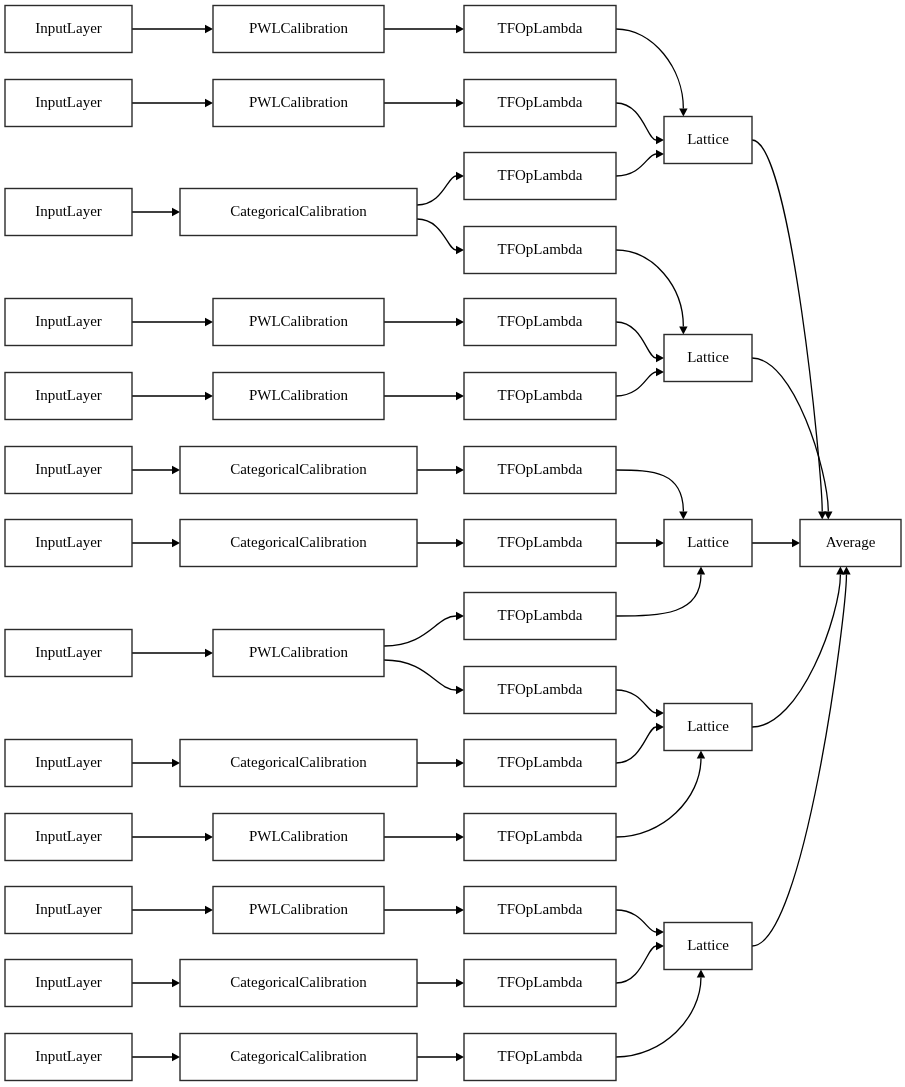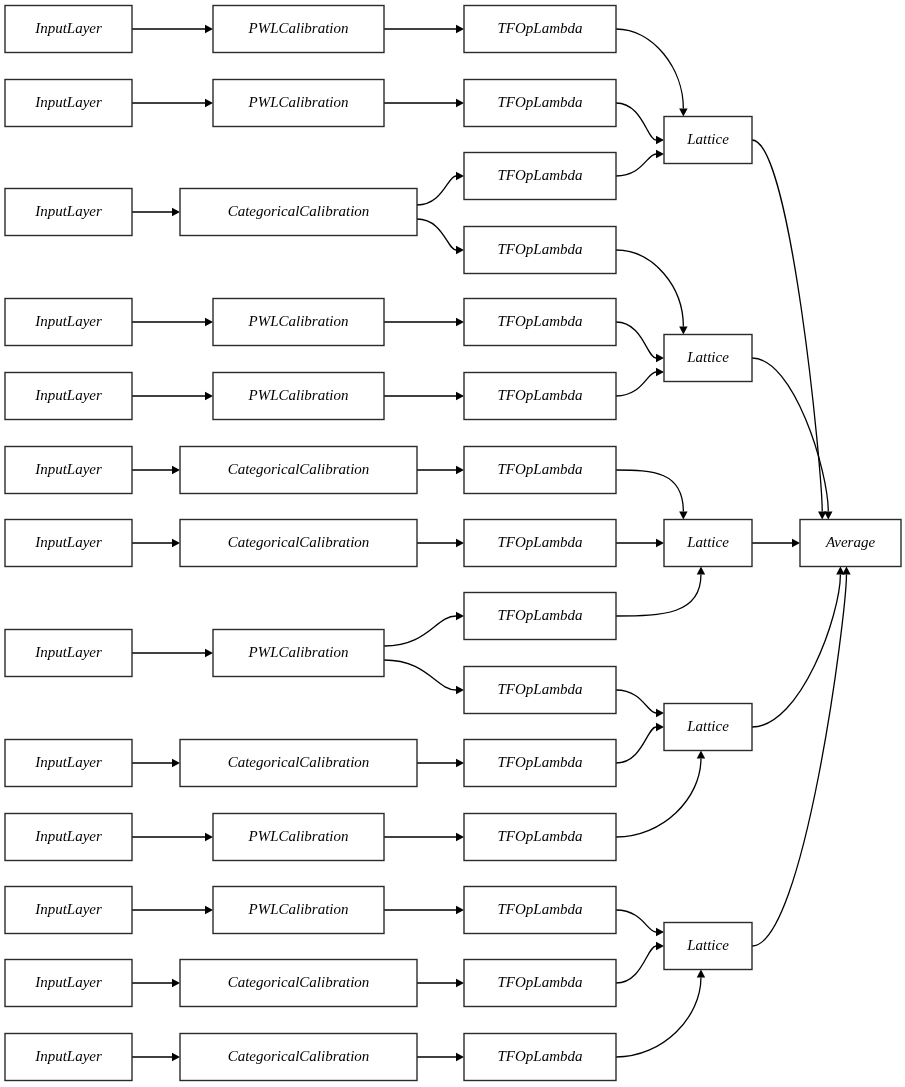--- a/index.html
+++ b/index.html
@@ -1,17 +1,17 @@
 <!DOCTYPE html>
 <html><head>
 <meta charset="utf-8">
 <style>
   html,body{margin:0;padding:0;background:#ffffff;}
   #stage{position:relative;width:905px;height:1087px;background:#ffffff;
-         font-family:"Liberation Serif","DejaVu Serif",serif;font-style:italic;}
+         font-family:"Liberation Serif","DejaVu Serif",serif;}
   svg#graph{position:absolute;left:0;top:0;width:905px;height:1087px;display:block;}
   .nodebox{fill:#ffffff;stroke:#2b2b2b;stroke-width:1.4;}
   .nodelabel{font-family:"Liberation Serif","DejaVu Serif",serif;
              font-size:15px;fill:#000000;text-anchor:middle;dominant-baseline:middle;}
   .edge{fill:none;stroke:#000000;stroke-width:1.3;}
   .arrowhead{fill:#000000;stroke:none;}
 </style>
 </head>
 <body>
 

